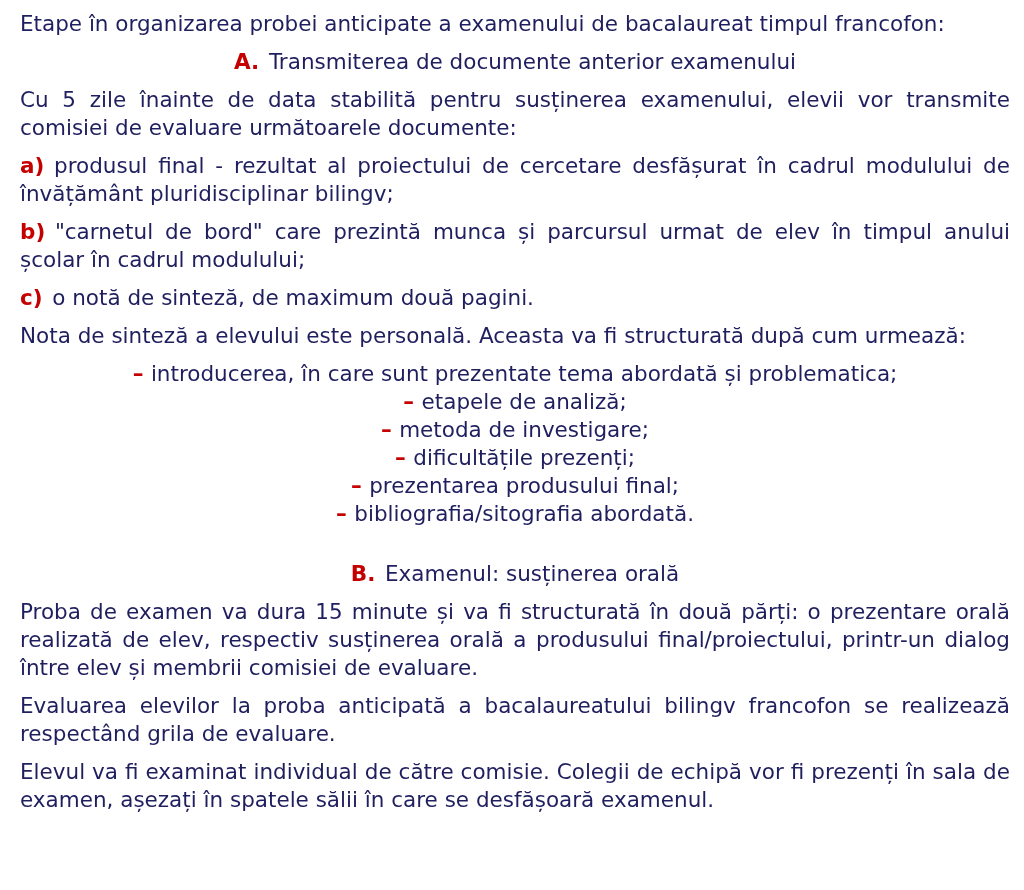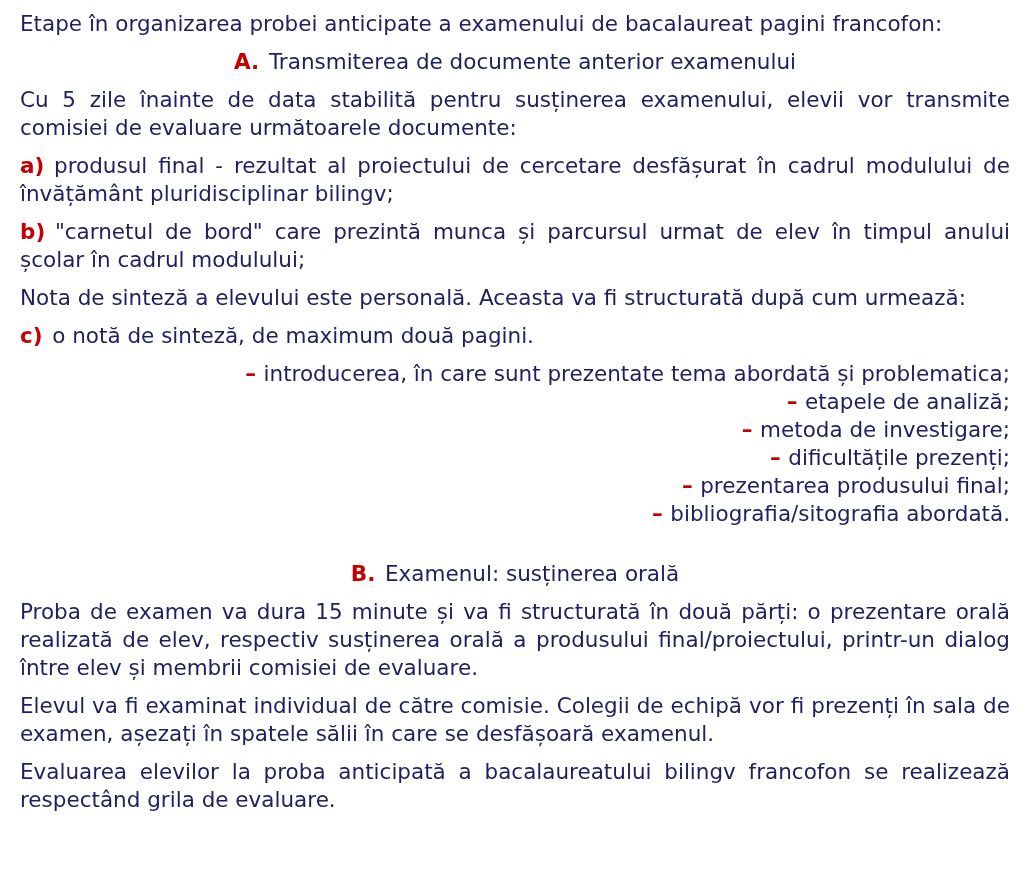--- a/index.html
+++ b/index.html
@@ -36,58 +36,58 @@
   .marker{
     color:var(--accent-color);
     font-weight:bold;
     margin-right:0.45em;
   }
   .bullets{
     margin:0 0 10px 0;
   }
   .bullet{
     margin:0;
-    text-align:right;
+    text-align:center;
   }
   .bullet .marker{
     margin-right:0.35em;
   }
   .sec-b{
     margin-top:32px;
   }
 </style>
 </head>
 <body>
 
 <div class="page">
 
-  <p class="para">Etape în organizarea probei anticipate a examenului de bacalaureat pagini francofon:</p>
+  <p class="para">Etape în organizarea probei anticipate a examenului de bacalaureat timpul francofon:</p>
 
   <p class="para heading"><span class="marker">A.</span><span>Transmiterea de documente anterior examenului</span></p>
 
   <p class="para">Cu 5 zile înainte de data stabilită pentru susținerea examenului, elevii vor transmite comisiei de evaluare următoarele documente:</p>
 
   <p class="para"><span class="marker">a)</span><span>produsul final - rezultat al proiectului de cercetare desfășurat în cadrul modulului de învățământ pluridisciplinar bilingv;</span></p>
 
   <p class="para"><span class="marker">b)</span><span>"carnetul de bord" care prezintă munca și parcursul urmat de elev în timpul anului școlar în cadrul modulului;</span></p>
 
+  <p class="para"><span class="marker">c)</span><span>o notă de sinteză, de maximum două pagini.</span></p>
+
   <p class="para">Nota de sinteză a elevului este personală. Aceasta va fi structurată după cum urmează:</p>
-
-  <p class="para"><span class="marker">c)</span><span>o notă de sinteză, de maximum două pagini.</span></p>
 
   <div class="bullets">
     <p class="bullet"><span class="marker">–</span><span>introducerea, în care sunt prezentate tema abordată și problematica;</span></p>
     <p class="bullet"><span class="marker">–</span><span>etapele de analiză;</span></p>
     <p class="bullet"><span class="marker">–</span><span>metoda de investigare;</span></p>
     <p class="bullet"><span class="marker">–</span><span>dificultățile prezenți;</span></p>
     <p class="bullet"><span class="marker">–</span><span>prezentarea produsului final;</span></p>
     <p class="bullet"><span class="marker">–</span><span>bibliografia/sitografia abordată.</span></p>
   </div>
 
   <p class="para heading sec-b"><span class="marker">B.</span><span>Examenul: susținerea orală</span></p>
 
   <p class="para">Proba de examen va dura 15 minute și va fi structurată în două părți: o prezentare orală realizată de elev, respectiv susținerea orală a produsului final/proiectului, printr-un dialog între elev și membrii comisiei de evaluare.</p>
 
+  <p class="para">Evaluarea elevilor la proba anticipată a bacalaureatului bilingv francofon se realizează respectând grila de evaluare.</p>
+
   <p class="para">Elevul va fi examinat individual de către comisie. Colegii de echipă vor fi prezenți în sala de examen, așezați în spatele sălii în care se desfășoară examenul.</p>
-
-  <p class="para">Evaluarea elevilor la proba anticipată a bacalaureatului bilingv francofon se realizează respectând grila de evaluare.</p>
 
 </div>
 
 </body></html>

